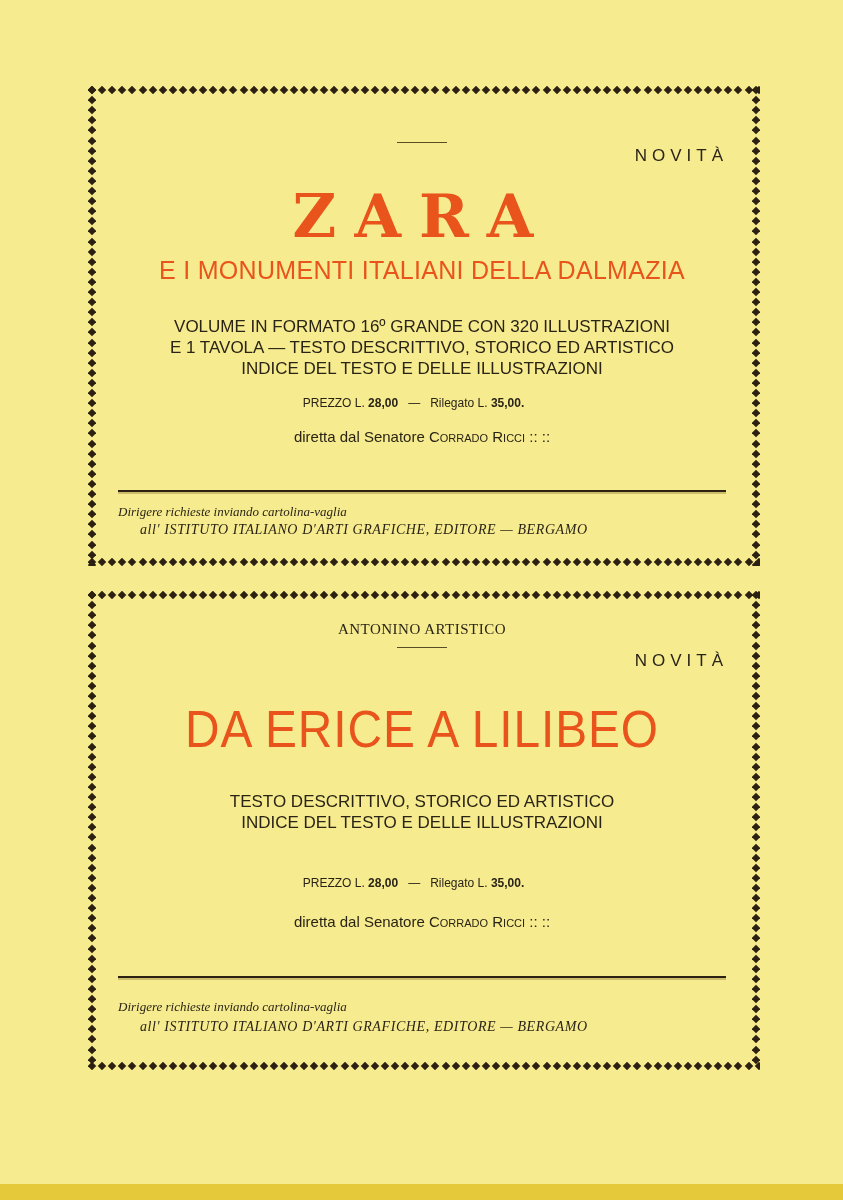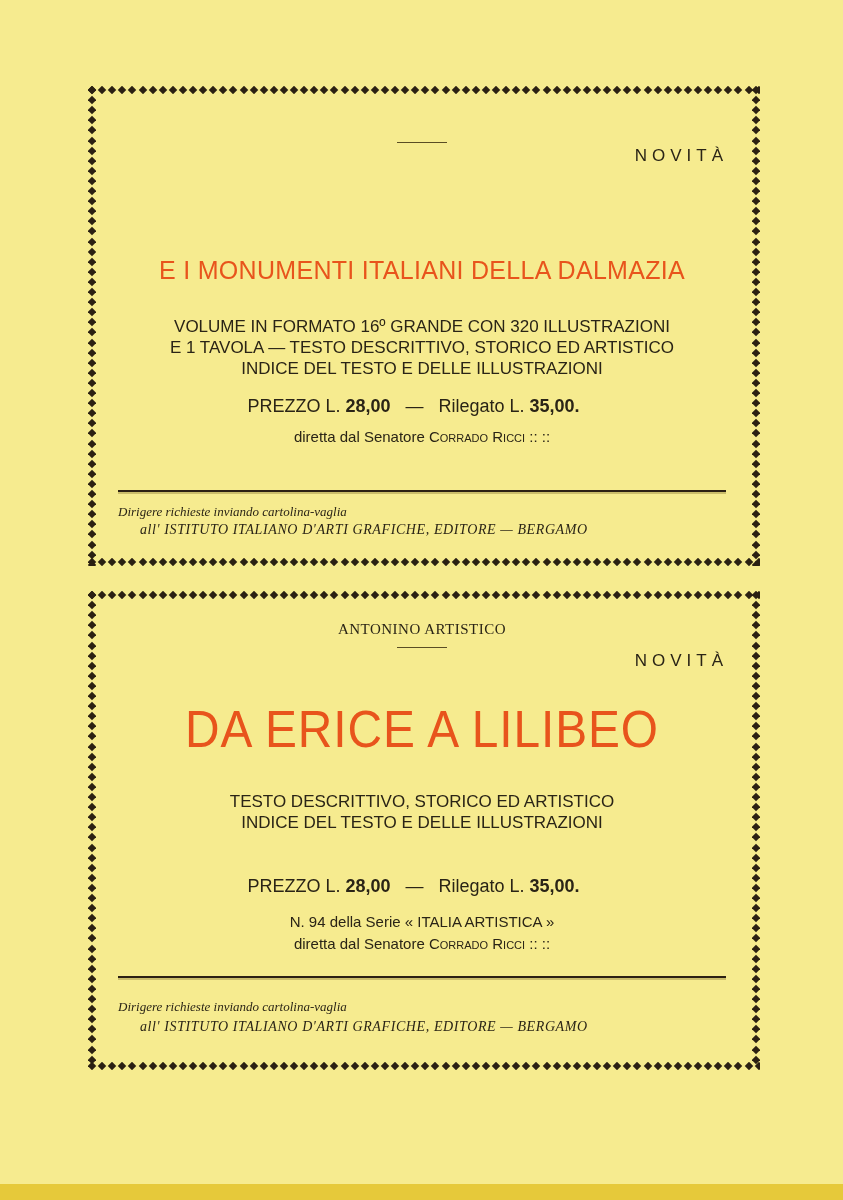--- a/index.html
+++ b/index.html
@@ -42,21 +42,21 @@
     position:absolute; left:0; right:0; font-size:25px; color:#e8541c; letter-spacing:0.3px;
   }
   .title-erice {
     position:absolute; left:0; right:0; font-family:"Liberation Sans Narrow","Liberation Sans", sans-serif;
     font-size:52px; color:#e8541c; letter-spacing:1px; line-height:1; transform:scaleX(0.92);
   }
   .desc {
     position:absolute; left:0; right:0; font-size:17px; line-height:21px; color:#2a2416;
   }
   .price {
-    position:absolute; left:0; right:17px; font-size:18px; color:#2a2416;
+    position:absolute; left:0; right:17px; font-size:12px; color:#2a2416;
   }
   .price b { font-weight:bold; }
   .series {
     position:absolute; left:0; right:0; font-size:15px; line-height:22px; color:#2a2416;
   }
   .sc { font-variant:small-caps; }
   .thick-rule {
     position:absolute; left:18px; right:18px; height:2px; background:#2b2012;
     box-shadow:0 2px 0 #cbbd6a;
   }
@@ -305,20 +305,21 @@
       <div class="diamond" style="top: 435.3px; left: 1px;"></div>
       <div class="diamond" style="top: 445.4px; left: 1px;"></div>
       <div class="diamond" style="top: 455.5px; left: 1px;"></div>
       <div class="diamond" style="top: 465.6px; left: 1px;"></div>
       <div class="diamond" style="top: 475.7px; left: 1px;"></div>
     </div>
 
   <div class="content">
     <div class="author-rule" style="top:56px;"></div>
     <div class="novita" style="top:60px;">NOVITÀ</div>
+    <div class="title-zara" style="top:100px;">ZARA</div>
     <div class="subtitle" style="top:170px;">E I MONUMENTI ITALIANI DELLA DALMAZIA</div>
 
     <div class="desc" style="top:230px;">
       <div>VOLUME IN FORMATO 16º GRANDE CON 320 ILLUSTRAZIONI</div>
       <div>E 1 TAVOLA — TESTO DESCRITTIVO, STORICO ED ARTISTICO</div>
       <div>INDICE DEL TESTO E DELLE ILLUSTRAZIONI</div>
     </div>
 
     <div class="price" style="top:310px;">
       <span>PREZZO L.</span>
@@ -593,21 +594,20 @@
 
     <div class="price" style="top:285px;">
       <span>PREZZO L.</span>
       <b>28,00</b>
       &nbsp;&nbsp;<span>—</span>&nbsp;&nbsp;
       <span>Rilegato L.</span>
       <b>35,00.</b>
     </div>
 
     <div class="series" style="top:320px;">
-      <div>N. 94 della Serie « ITALIA ARTISTICA »</div>
       <div>
         <span>diretta dal Senatore</span>
         <span class="sc">Corrado Ricci</span>
         <span>:: ::</span>
       </div>
     </div>
 
     <div class="thick-rule" style="top:385px;"></div>
     <div class="footer1" style="top:408px;">Dirigere richieste inviando cartolina-vaglia</div>
     <div class="footer2" style="top:428px;">all' ISTITUTO ITALIANO D'ARTI GRAFICHE, EDITORE — BERGAMO</div>

